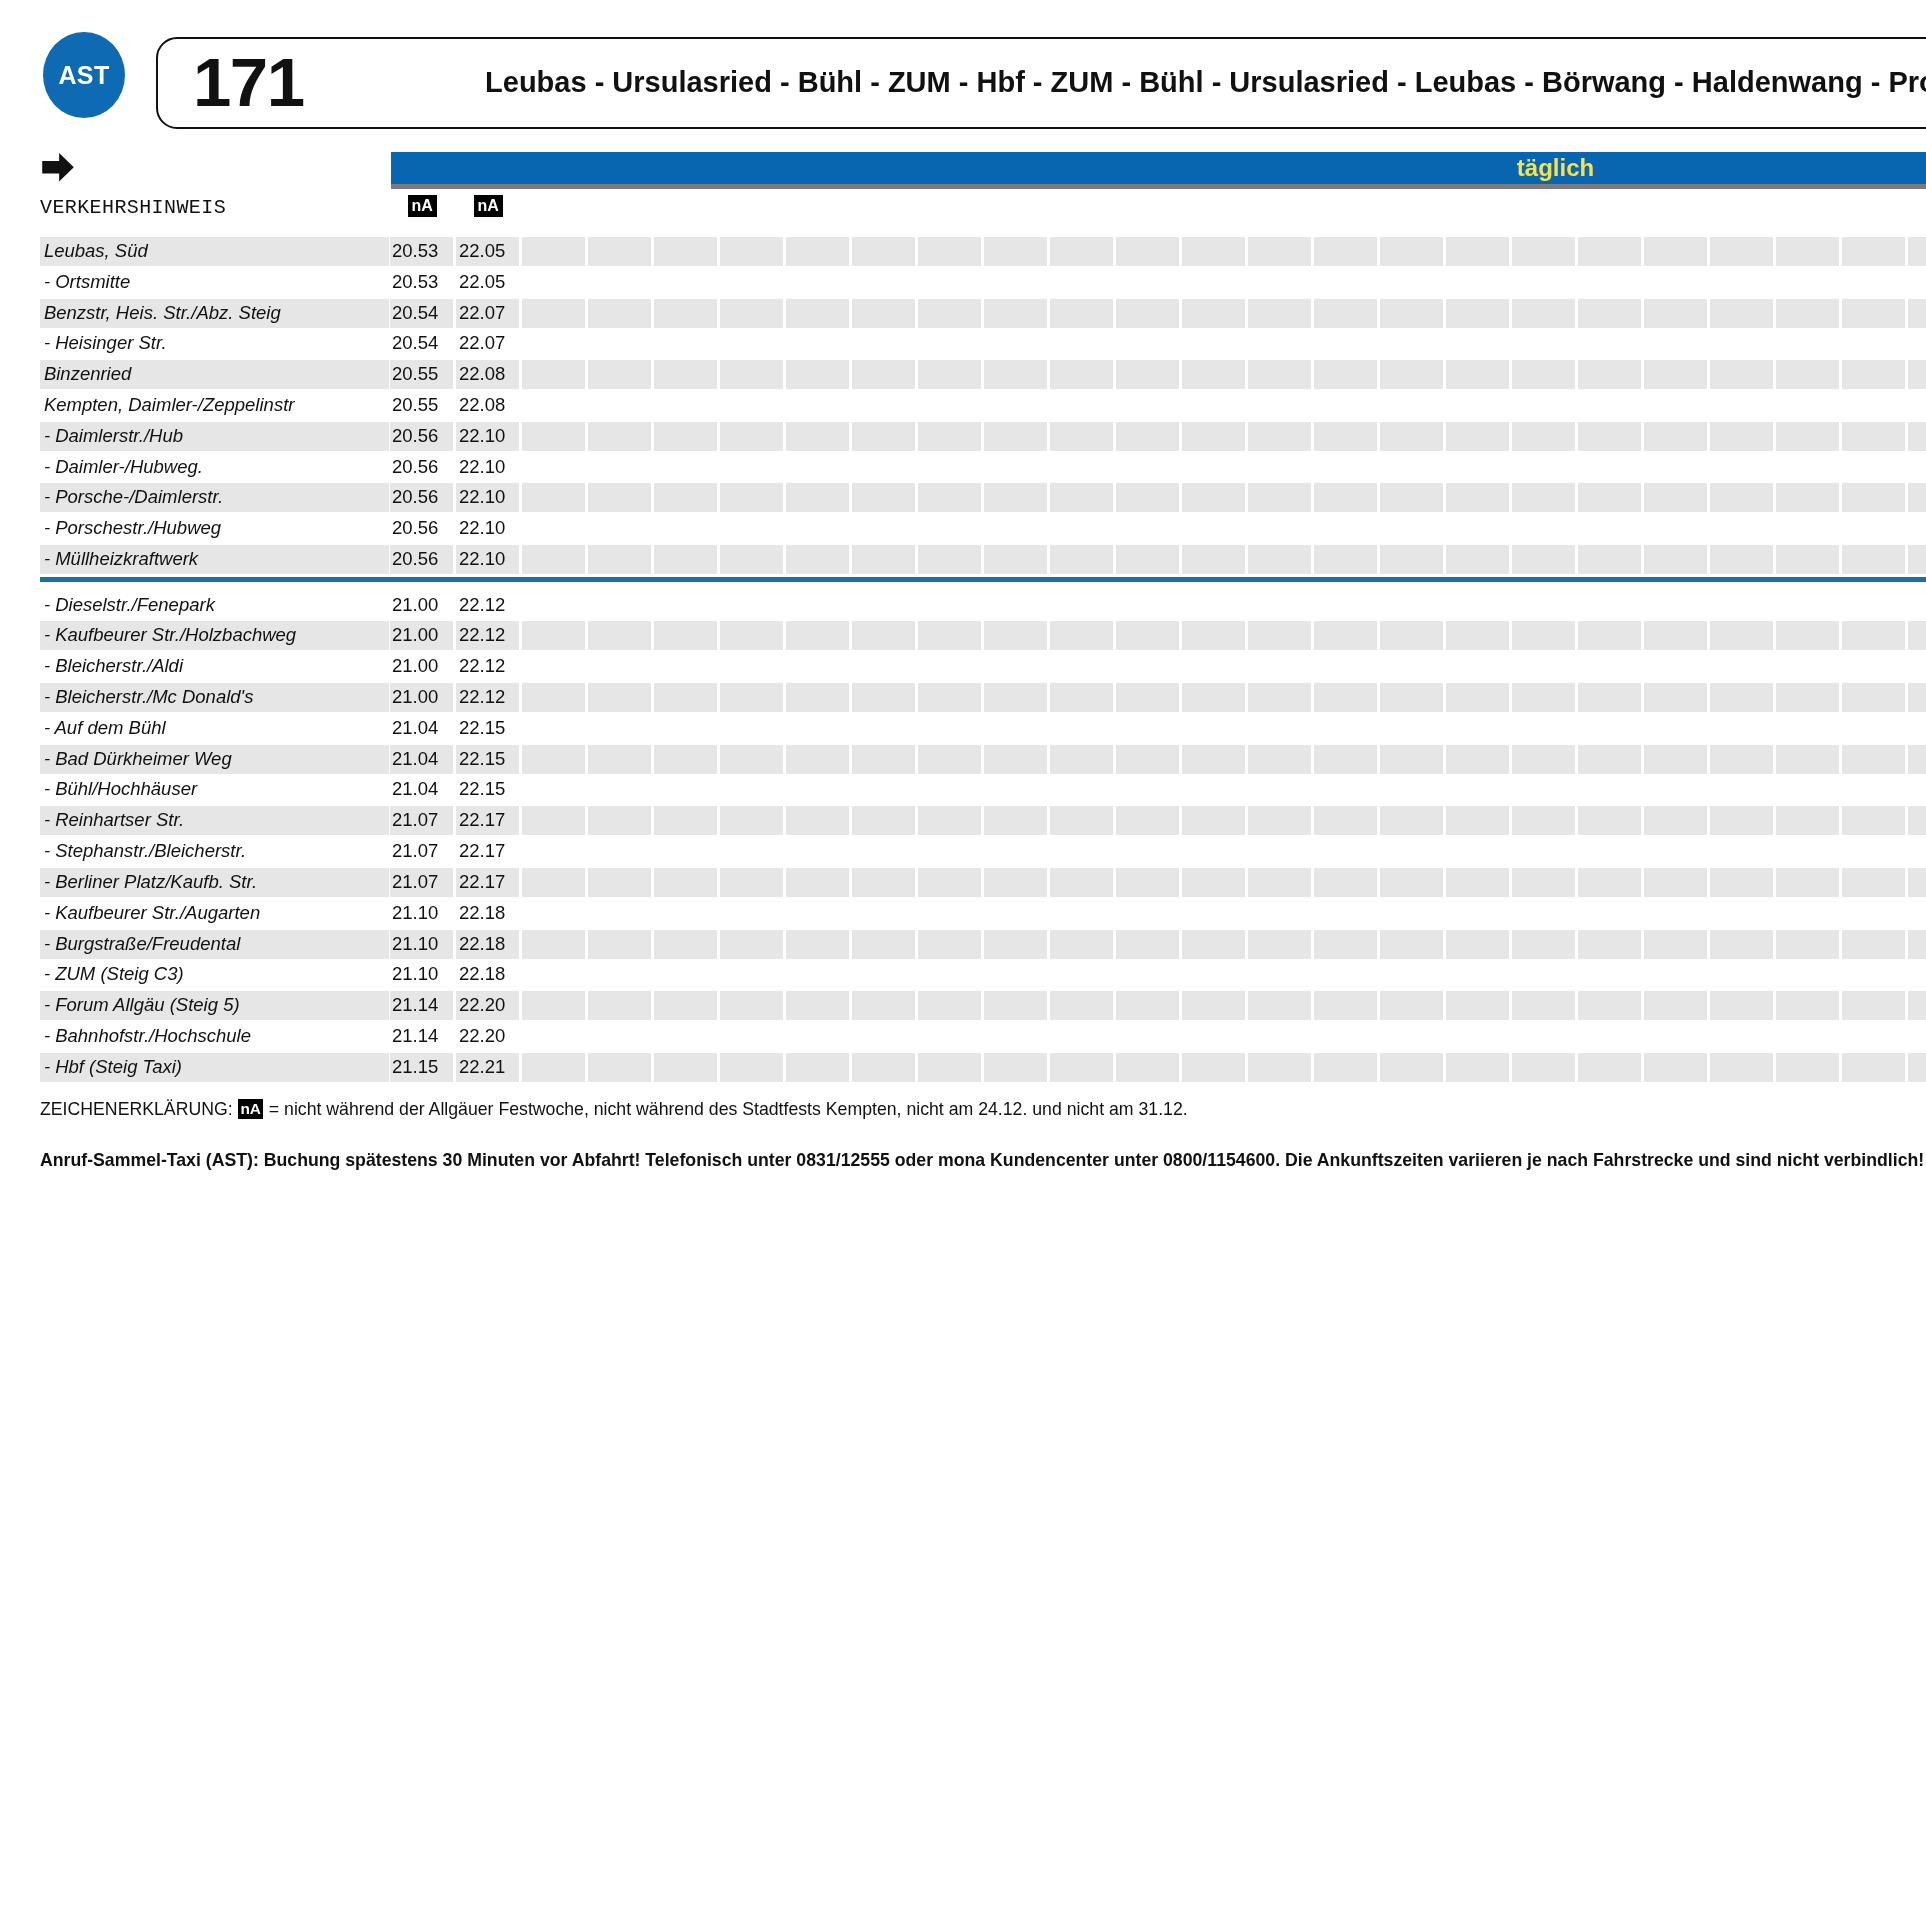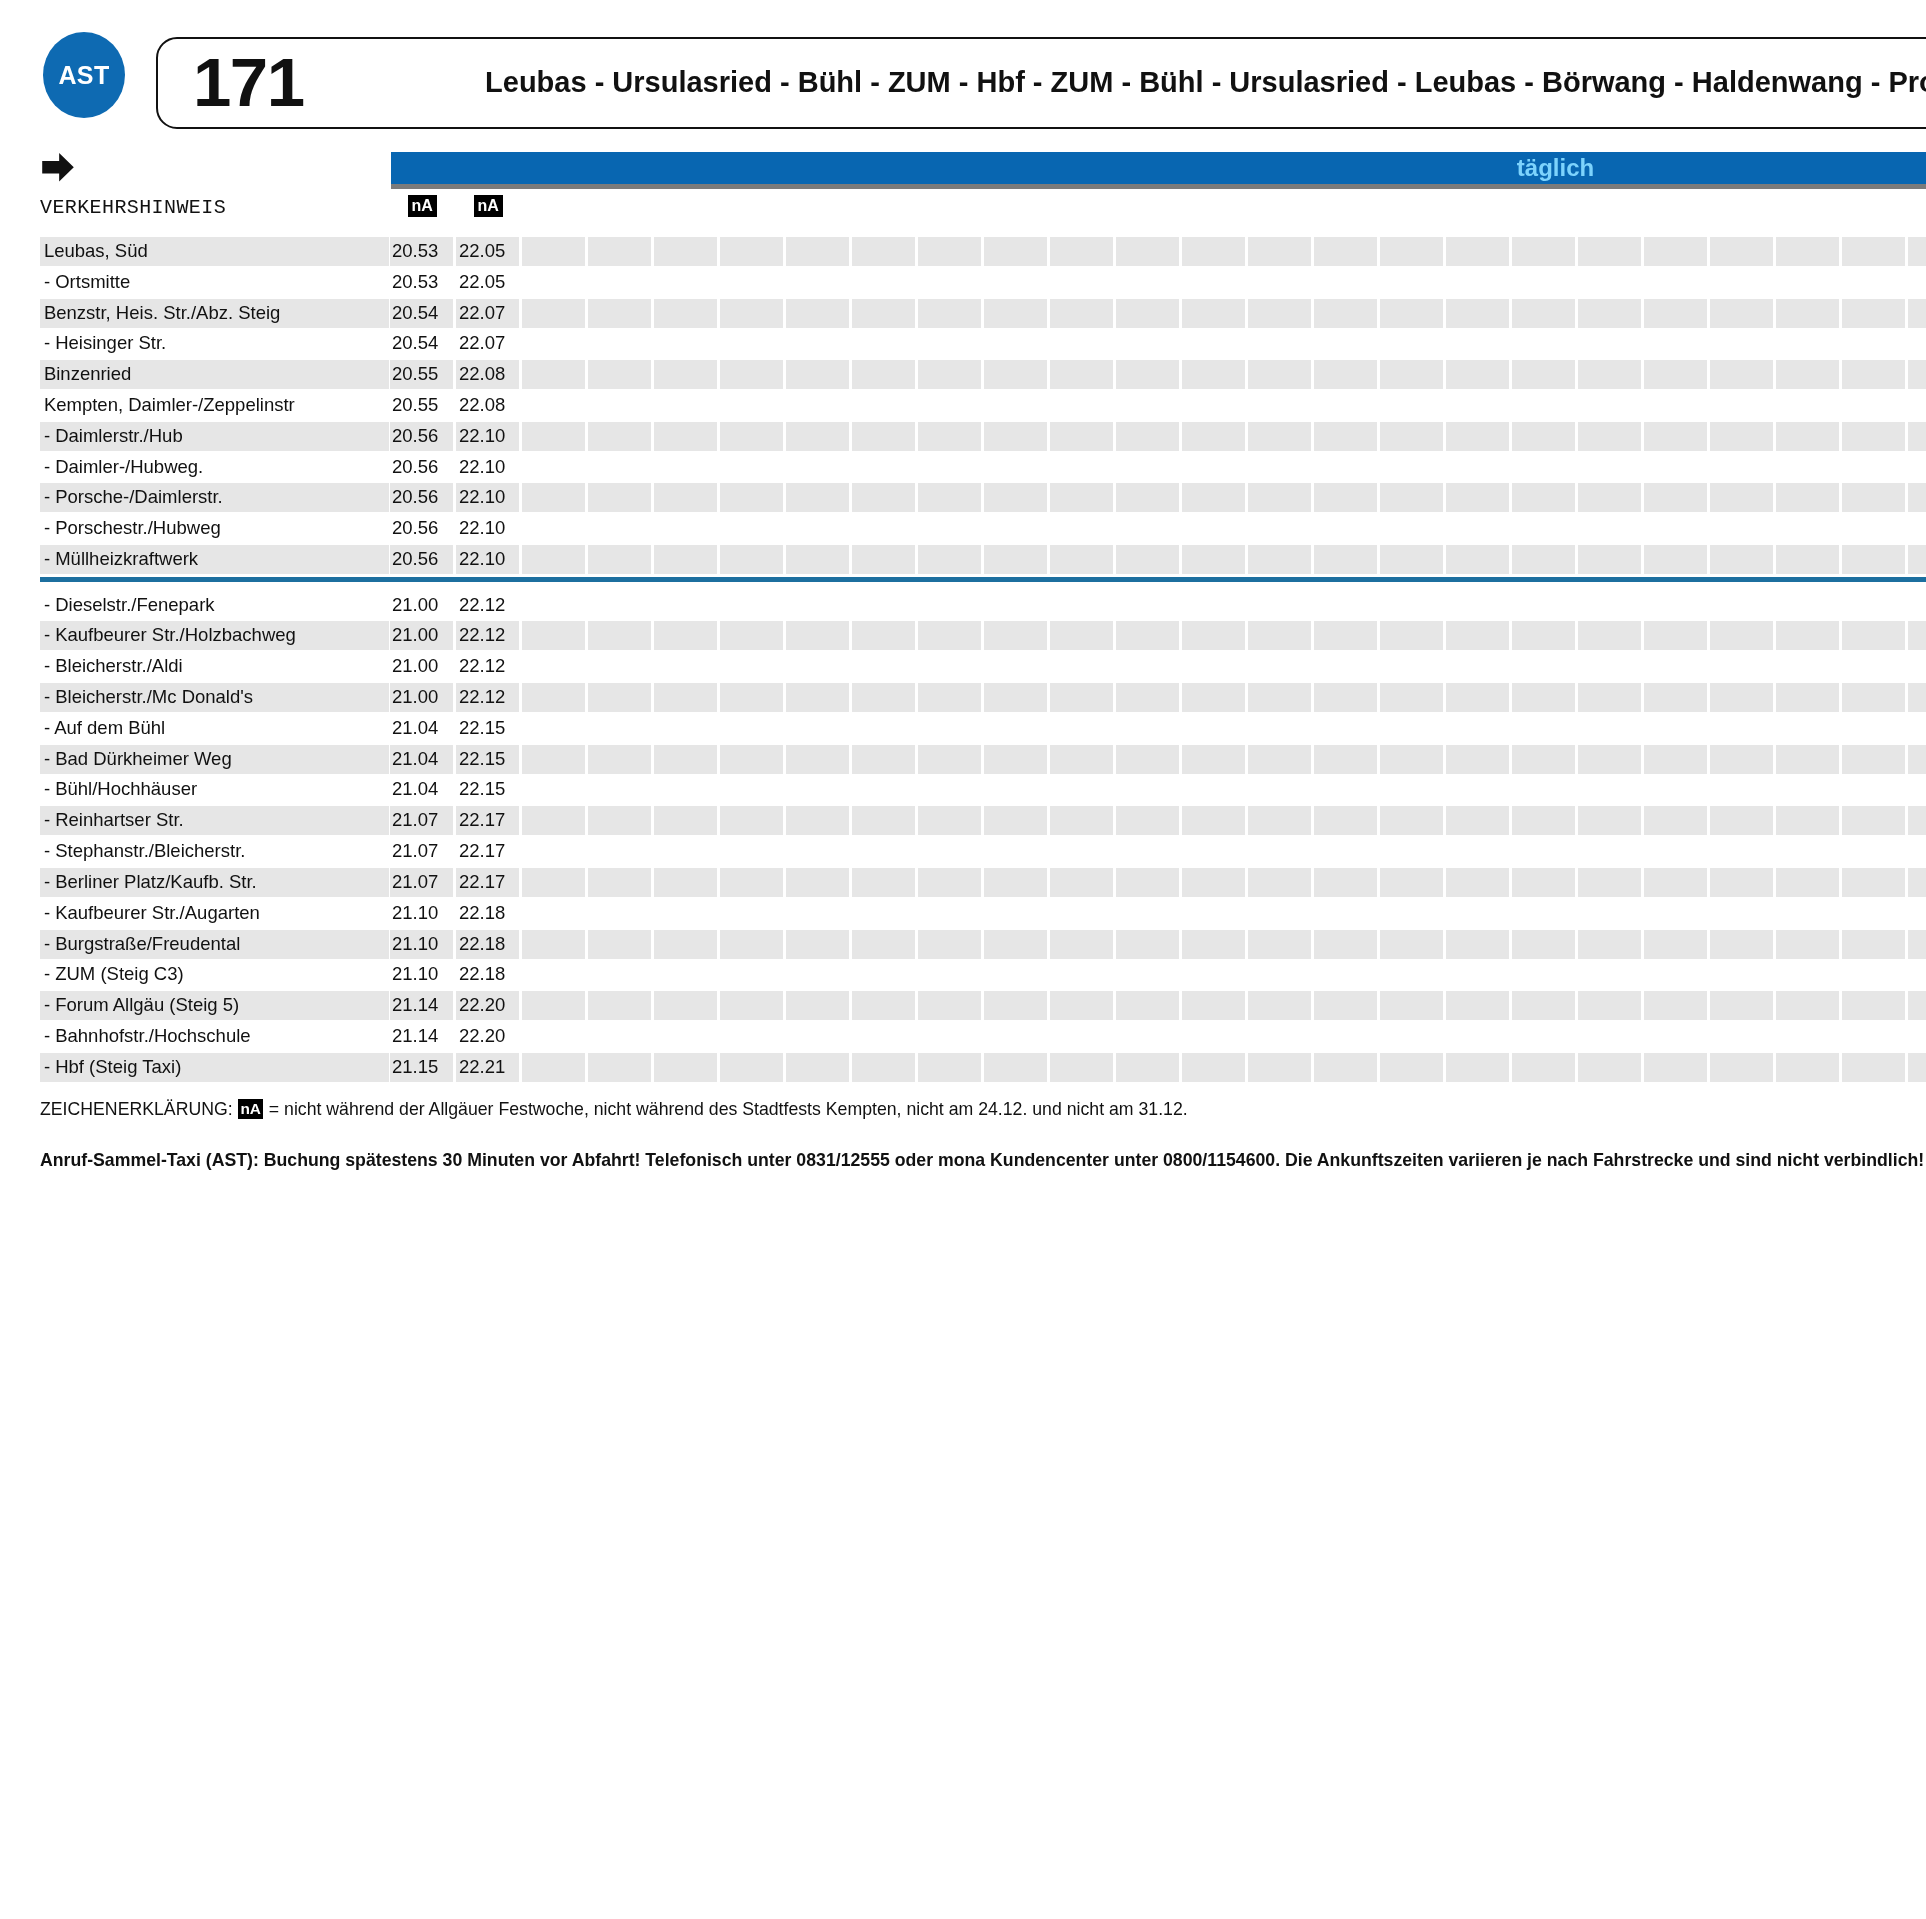--- a/index.html
+++ b/index.html
@@ -29,40 +29,40 @@
   }
   .dir-arrow { position:absolute; left:42px; top:153px; }
   
   .service-bar {
     position:absolute; left:391px; top:152px; width:2329px; height:32px;
     background:#0866b1; display:flex; align-items:center; justify-content:center;
   }
   .service-bar::after {
     content:""; position:absolute; left:0; right:0; top:32px; height:5px; background:#7b7b7b;
   }
-  .service-label { color:#7dd3fc; font-size:24px; font-weight:bold; }
+  .service-label { color:#fde047; font-size:24px; font-weight:bold; }
   .notice-label {
     position:absolute; left:40px; top:196px; font-size:20px; letter-spacing:0.4px;font-family:Liberation Mono, monospace;
   }
   .flag-badge {
     position:absolute; top:195px; width:28.5px; height:21.6px;
     background:#000; color:#fff; font-size:16px; font-weight:bold;
     display:flex; align-items:center; justify-content:center;
   }
   .flag-0 { left:408px; } .flag-1 { left:474px; }
   
   .row { position:absolute; left:40px; width:2679px; height:28.5px; }
   .row.grey {
     background:
       linear-gradient(#e6e6e6,#e6e6e6) 0 0 / 349px 100% no-repeat,
       repeating-linear-gradient(90deg,#e6e6e6 0 63px,#ffffff 63px 66px) 350px 0 / calc(100% - 350px) 100% no-repeat;
   }
   .stop {
     position:absolute; left:3.9px; top:0; width:343px; height:28.5px; line-height:28.5px;
-    font-size:18.5px; white-space:nowrap; overflow:hidden;
+    font-size:18.5px; white-space:nowrap; overflow:hidden;font-style:italic;
   }
   .time {
     position:absolute; top:0; width:62px; height:26px; line-height:28.5px; font-size:18.5px;
   }
   .t0 { left:352px; } .t1 { left:419px; }
   .sep-line {
     position:absolute; left:40px; top:577px; width:2679px; height:5px; background:#1c6f9f;
   }
   
   .legend {

